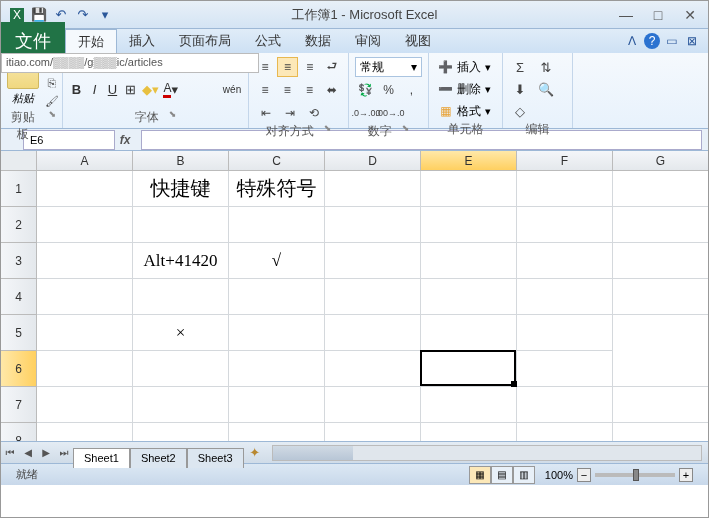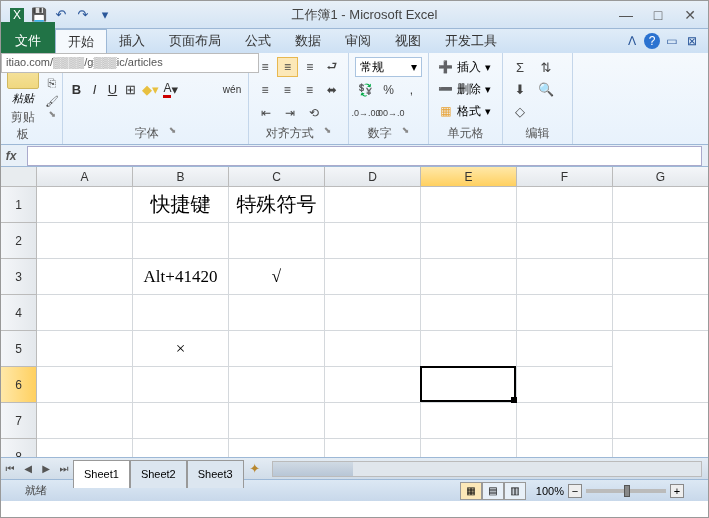--- a/index.html
+++ b/index.html
@@ -4,26 +4,26 @@
 <style>
 *{box-sizing:border-box;margin:0;padding:0;font-family:"Microsoft YaHei","Segoe UI",sans-serif;font-size:12px;}
 body{background:#fff;width:709px;height:518px;overflow:hidden;position:relative;border:1px solid #999;}
 .titlebar{height:28px;background:linear-gradient(#e8f0f8,#d4e4f4);display:flex;align-items:center;padding:0 6px;border-bottom:1px solid #9db8d6;}
 .qat{display:flex;gap:2px;align-items:center;}
 .qat-btn{width:20px;height:20px;display:flex;align-items:center;justify-content:center;color:#2b579a;font-size:13px;cursor:pointer;}
 .title-text{flex:1;text-align:center;color:#444;font-size:13px;}
 .winbtns{display:flex;gap:8px;}
 .winbtn{width:24px;height:20px;display:flex;align-items:center;justify-content:center;color:#555;font-size:14px;cursor:pointer;}
 .tabs{height:24px;background:linear-gradient(#e0ecf8,#cde0f4);display:flex;align-items:center;padding-left:0;}
-.file-tab{background:#217346;color:#fff;height:39px;padding:0 14px;display:flex;align-items:center;font-size:13px;}
+.file-tab{background:#217346;color:#fff;height:39px;padding:0 14px;display:flex;align-items:center;font-size:18px;}
 .tab{padding:0 12px;height:24px;display:flex;align-items:center;color:#333;font-size:13px;cursor:pointer;}
 .tab.active{background:#f5f9fd;border:1px solid #9db8d6;border-bottom:none;}
 .help-area{margin-left:auto;display:flex;gap:4px;padding-right:8px;align-items:center;}
 .help-btn{width:16px;height:16px;display:flex;align-items:center;justify-content:center;color:#2b579a;cursor:pointer;font-size:12px;}
-.ribbon{height:92px;background:linear-gradient(#f5f9fd,#e8f2fc);border-bottom:1px solid #9db8d6;display:flex;position:relative;}
+.ribbon{height:76px;background:linear-gradient(#f5f9fd,#e8f2fc);border-bottom:1px solid #9db8d6;display:flex;position:relative;}
 .url-overlay{position:absolute;left:0;top:0;width:258px;height:20px;background:#fff;border:1px solid #bbb;font-size:11px;color:#555;padding:2px 4px;z-index:2;}
 .rgroup{border-right:1px solid #c4d6ea;padding:4px 6px 2px 6px;display:flex;flex-direction:column;justify-content:space-between;}
 .rgroup-label{text-align:center;font-size:11px;color:#555;display:flex;justify-content:center;align-items:flex-start;gap:10px;}
 .dlaunch{font-size:9px;color:#888;}
 .paste-area{display:flex;flex-direction:column;align-items:center;gap:2px;font-style:italic;}
 .paste-icon{width:32px;height:32px;background:linear-gradient(#f8e8b0,#f0d880);border:1px solid #d0b860;border-radius:2px;position:relative;}
 .paste-icon:before{content:"";position:absolute;top:-3px;left:8px;width:16px;height:6px;background:#888;border-radius:2px;}
 .small-btns{display:flex;flex-direction:column;gap:2px;margin-left:4px;}
 .sbtn{width:18px;height:16px;font-size:11px;display:flex;align-items:center;justify-content:center;color:#444;cursor:pointer;}
 .font-area{display:flex;flex-direction:column;gap:3px;margin-top:22px;}
@@ -57,26 +57,26 @@
 .rh{width:36px;height:36px;background:linear-gradient(90deg,#f4f6f9,#e4e8ec);border-right:1px solid #bbb;border-bottom:1px solid #bbb;display:flex;align-items:center;justify-content:center;color:#333;}
 .rh.sel{background:linear-gradient(90deg,#ffe8a8,#ffd060);}
 .cells{position:absolute;left:36px;top:20px;}
 .row{display:flex;}
 .cell{width:96px;height:36px;border-right:1px solid #d4d8dc;border-bottom:1px solid #d4d8dc;display:flex;align-items:center;justify-content:center;font-size:17px;font-family:"SimSun",serif;}
 .cell.h{font-size:20px;}
 .selcell{position:absolute;border:2px solid #000;width:96px;height:36px;pointer-events:none;}
 .selhandle{position:absolute;width:6px;height:6px;background:#000;right:-3px;bottom:-3px;}
 .sheetbar{height:22px;background:linear-gradient(#e4ecf4,#d0dce8);border-top:1px solid #9db8d6;display:flex;align-items:center;}
 .navbtn{width:18px;height:18px;display:flex;align-items:center;justify-content:center;color:#555;cursor:pointer;font-size:10px;}
-.sheet-tab{height:28px;padding:0 10px;border:1px solid #999;border-bottom:none;background:#fff;display:flex;align-items:center;font-size:11px;cursor:pointer;margin-top:10px;}
+.sheet-tab{height:20px;padding:0 10px;border:1px solid #999;border-bottom:none;background:#fff;display:flex;align-items:center;font-size:11px;cursor:pointer;margin-top:10px;}
 .sheet-tab.inactive{background:#dce6f0;}
 .newsheet{width:22px;height:18px;display:flex;align-items:center;justify-content:center;cursor:pointer;color:#b88830;font-size:13px;}
 .hscroll{flex:1;height:16px;background:#e0e6ec;margin:0 6px;border:1px solid #bbb;position:relative;}
 .hscroll-thumb{position:absolute;left:0;top:0;width:80px;height:14px;background:linear-gradient(#d0dae4,#b8c6d6);}
-.statusbar{height:22px;background:linear-gradient(#dce8f4,#c8d8ea);display:flex;align-items:center;padding:0 24px;border-top:1px solid #9db8d6;}
+.statusbar{height:22px;background:linear-gradient(#dce8f4,#c8d8ea);display:flex;align-items:center;padding:0 15px;border-top:1px solid #9db8d6;}
 .status-text{font-size:11px;color:#444;}
 .viewbtns{margin-left:auto;display:flex;gap:0;}
 .vbtn{width:22px;height:18px;border:1px solid #999;background:#e8f0f8;display:flex;align-items:center;justify-content:center;font-size:10px;cursor:pointer;}
 .vbtn.active{background:#fce8b8;}
 .zoom{display:flex;align-items:center;gap:4px;margin-left:10px;}
 .zbtn{width:14px;height:14px;border:1px solid #888;background:#eee;display:flex;align-items:center;justify-content:center;cursor:pointer;font-size:11px;}
 .zslider{width:80px;height:4px;background:#bbb;position:relative;}
 .zthumb{position:absolute;left:38px;top:-4px;width:6px;height:12px;background:#888;border:1px solid #555;}
 svg{display:block;}
 </style>
@@ -106,21 +106,20 @@
 
 <div class="tabs">
   <div class="file-tab">文件</div>
   <div class="tab active">开始</div>
   <div class="tab">插入</div>
   <div class="tab">页面布局</div>
   <div class="tab">公式</div>
   <div class="tab">数据</div>
   <div class="tab">审阅</div>
   <div class="tab">视图</div>
-  <div class="tab">开发工具</div>
   <div class="help-area">
     <span class="help-btn">ᐱ</span>
     <span class="help-btn" style="background:#2b72d0;color:#fff;border-radius:50%;">?</span>
     <span class="help-btn">▭</span>
     <span class="help-btn">⊠</span>
   </div>
 </div>
 
 <div class="ribbon">
   <div class="url-overlay">itiao.com/▒▒▒▒/g▒▒▒ic/articles</div>
@@ -233,20 +232,21 @@
         <span class="ebtn">🔍</span>
       </div>
     </div>
     <div class="rgroup-label">
         <span>编辑</span>
       </div>
   </div>
 </div>
 
 <div class="namerow">
+  <div class="namebox">E6</div>
   <div class="fx-btns">
     <span class="fx-btn">fx</span>
   </div>
   <div class="fbar"></div>
 </div>
 
 <div class="grid-wrap">
   <div class="selectall"></div>
   <div class="colheads" id="colheads">
       <div class="ch">A</div>

